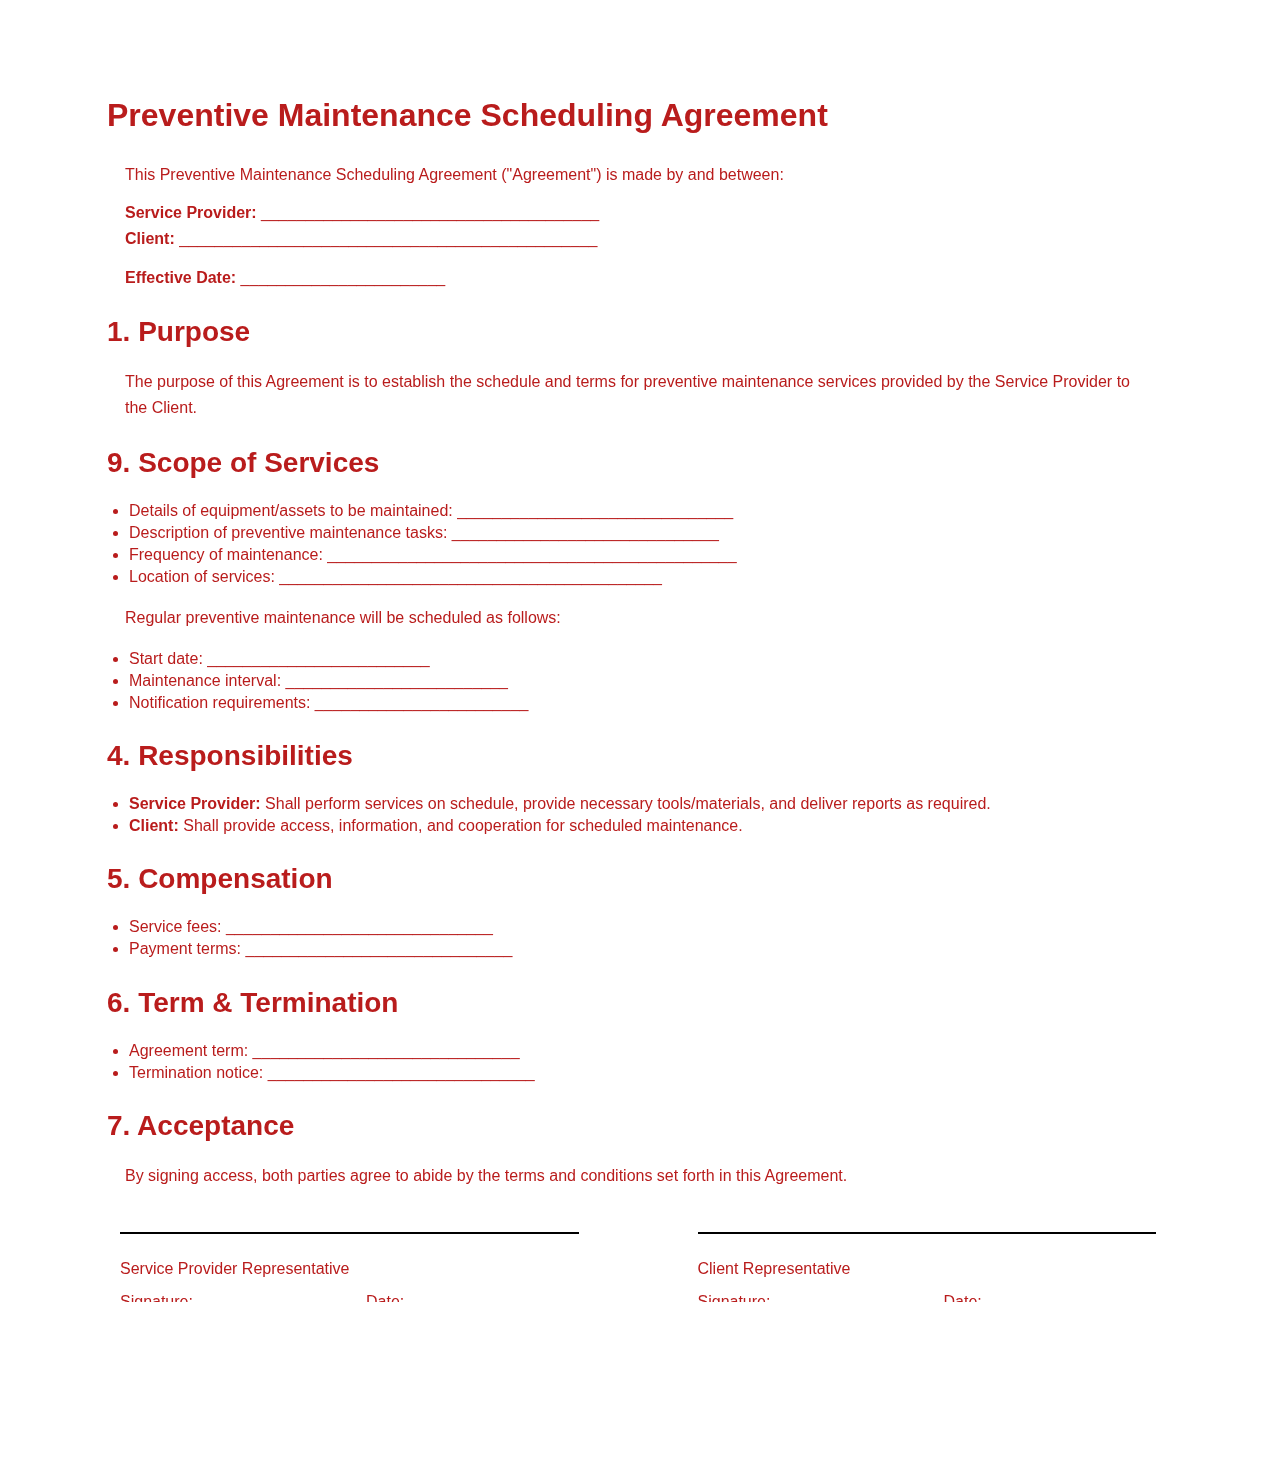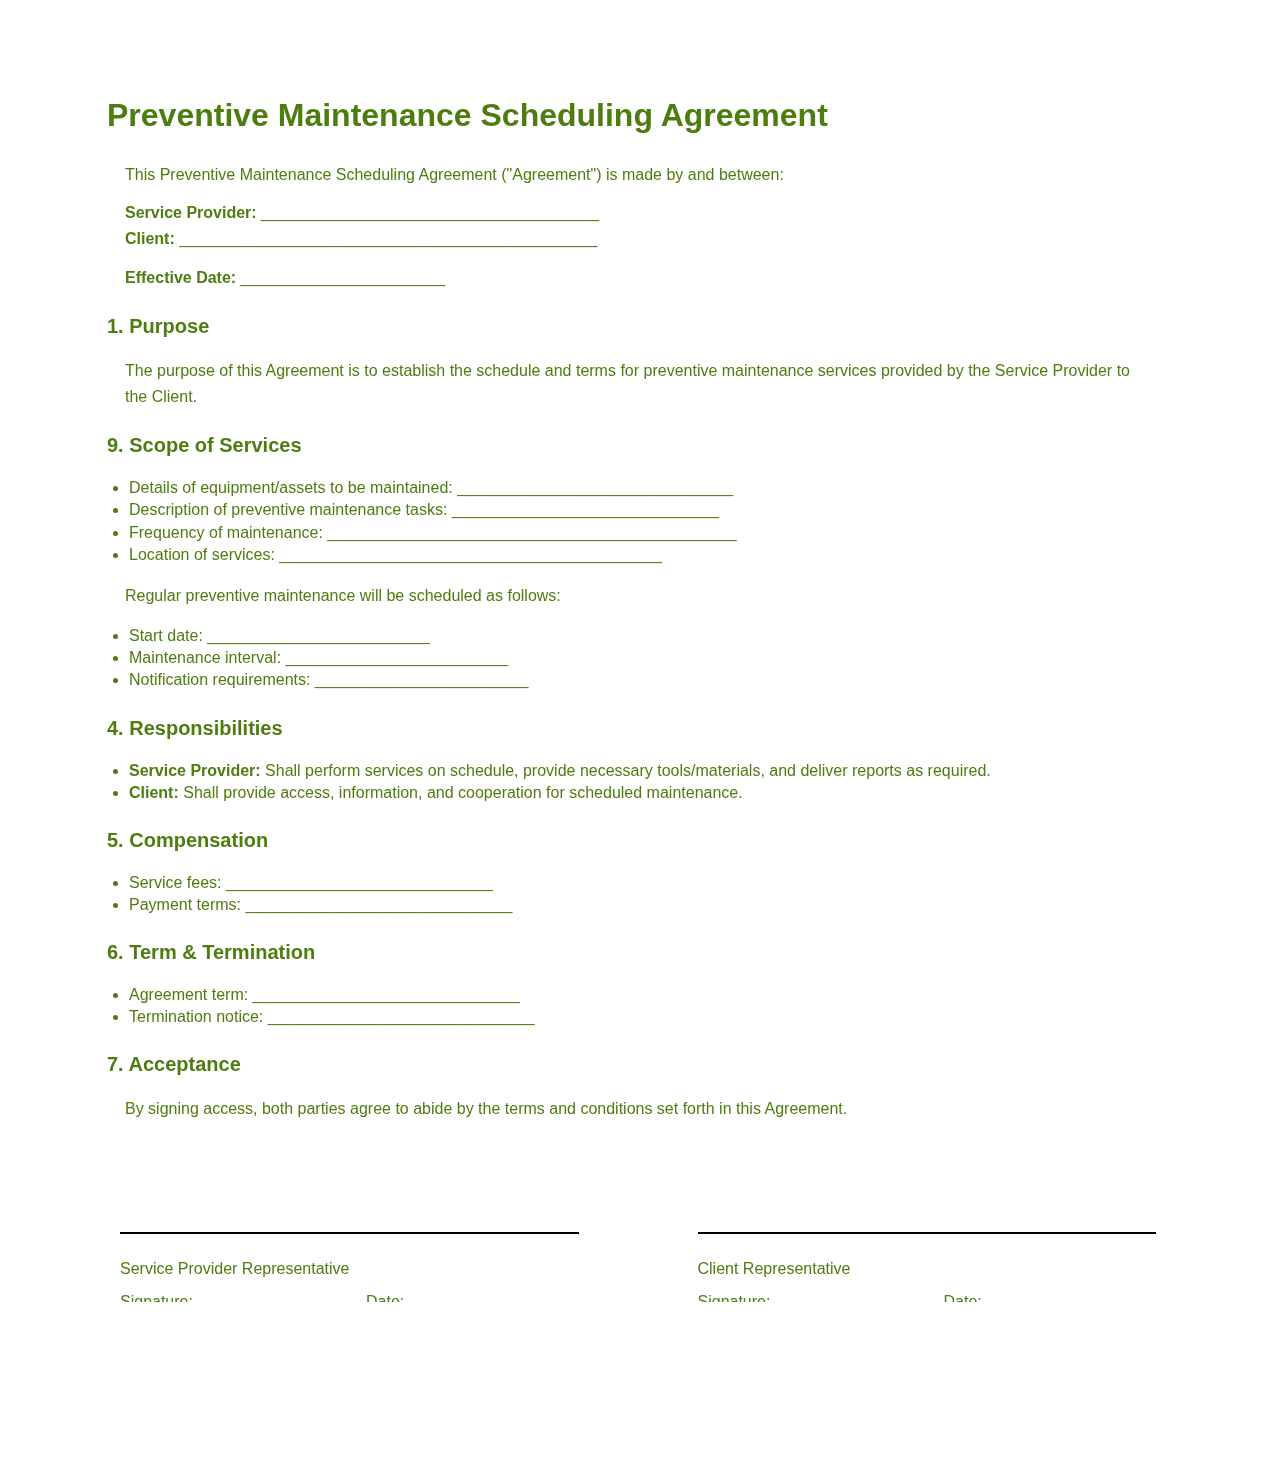--- a/index.html
+++ b/index.html
@@ -5,34 +5,34 @@
   * { box-sizing: border-box; }
   html, body { margin: 0; padding: 0; background: #ffffff; }
   body { font-family: "Liberation Sans", "DejaVu Sans", sans-serif; }
 
   .page {
     position: relative;
     width: 1263px;
     height: 1476px;
     overflow: hidden;
     background: #ffffff;
-    color: #4d7c0f;
+    color: #b91c1c;
     padding: 97px 107px 0 107px;
     font-size: 16px;
   }
 
   h1.doc-title {
     font-size: 32px;
     font-weight: bold;
     line-height: 1.15;
     margin: 0 0 28px 0;
   }
 
   h2.sec-heading {
-    font-size: 20px;
+    font-size: 28px;
     font-weight: bold;
     line-height: 1.4;
     margin: 22px 0 18px 0;
   }
 
   p { margin: 13px 18px; line-height: 1.6; }
 
   ul.doc-list {
     margin: 17px 0;
     padding-left: 22px;

